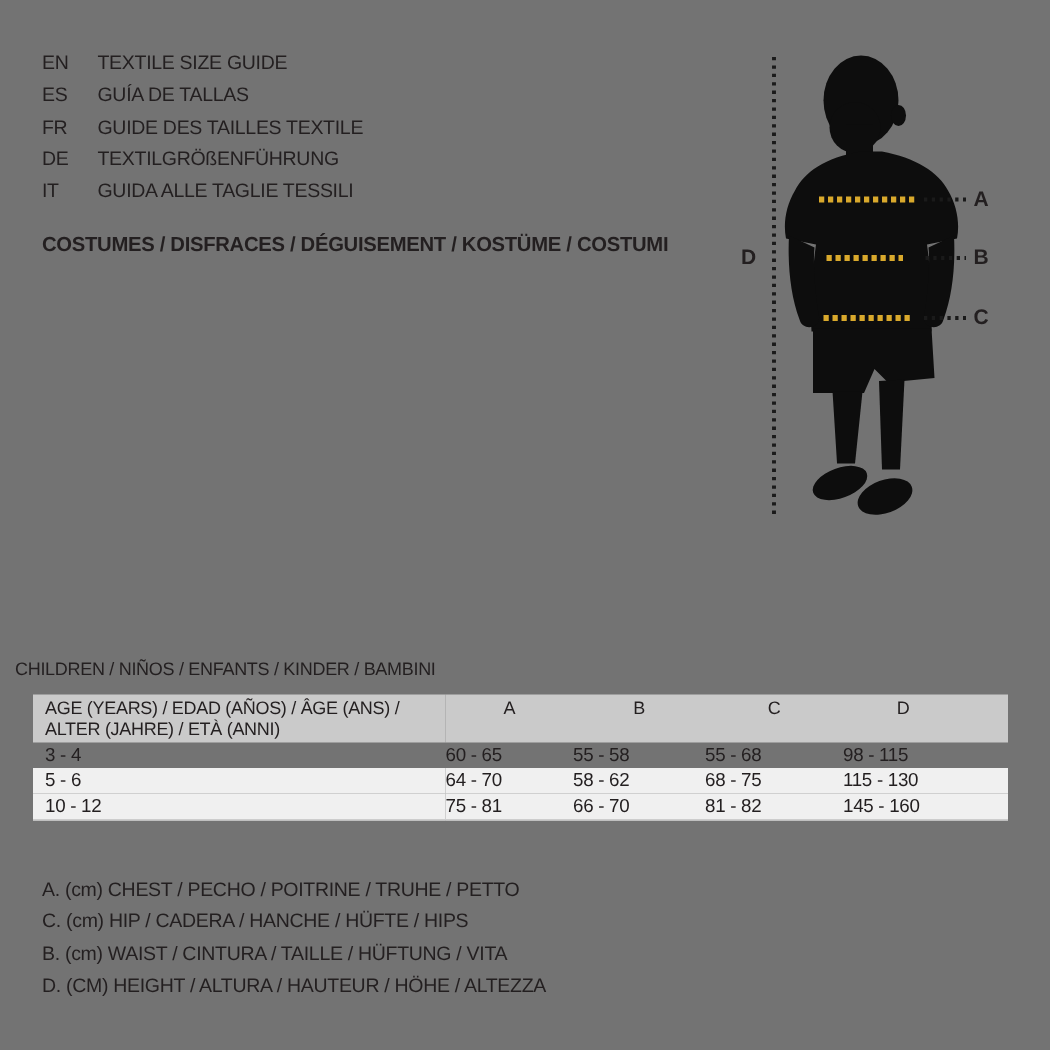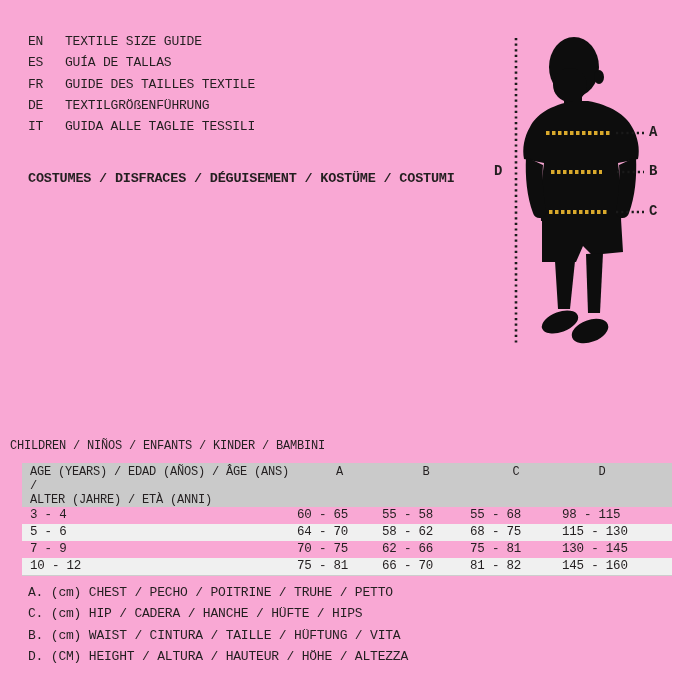--- a/index.html
+++ b/index.html
@@ -4,33 +4,32 @@
 <style>
   html, body { margin: 0; padding: 0; }
   body {
     width: 700px; height: 700px;
     background: #ffffff;
     font-family: "Liberation Sans", sans-serif;
     color: #231f20;
   }
   .canvas {
     position: relative; width: 700px; height: 700px;
-    overflow: hidden; background: #f9a8d4;
+    overflow: hidden; background: #737373;
     letter-spacing: -0.2px;
-    font-family: Liberation Mono, monospace;
   }
 
   
   .lang-list { position: absolute; left: 28px; top: 31px; font-size: 13px; line-height: 21.3px; }
   .lang-row { display: flex; }
   .lang-code { flex: 0 0 37px; }
 
   .category-title {
     position: absolute; left: 28px; top: 155px;
-    font-size: 13.5px; font-weight: 700; line-height: 15px; white-space: nowrap; margin-top: 16px;
+    font-size: 13.5px; font-weight: 700; line-height: 15px; white-space: nowrap;
   }
 
   
   .figure { position: absolute; left: 480px; top: 25px; width: 220px; height: 330px; }
   .figure svg { position: absolute; left: 0; top: 0; }
   .measure-label { position: absolute; font-size: 14px; font-weight: 700; line-height: 14px; }
   .label-a { left: 169px; top: 100px; }
   .label-b { left: 169px; top: 139px; }
   .label-c { left: 169px; top: 179px; }
   .label-d { left: 14px;  top: 139px; }
@@ -160,27 +159,20 @@
         <td>55 - 68</td>
         <td class="col-d">98 - 115</td>
       </tr>
       <tr class="alt">
         <td class="age-td">5 - 6</td>
         <td>64 - 70</td>
         <td>58 - 62</td>
         <td>68 - 75</td>
         <td class="col-d">115 - 130</td>
       </tr>
-      <tr>
-        <td class="age-td">7 - 9</td>
-        <td>70 - 75</td>
-        <td>62 - 66</td>
-        <td>75 - 81</td>
-        <td class="col-d">130 - 145</td>
-      </tr>
       <tr class="alt">
         <td class="age-td">10 - 12</td>
         <td>75 - 81</td>
         <td>66 - 70</td>
         <td>81 - 82</td>
         <td class="col-d">145 - 160</td>
       </tr>
     </tbody>
   </table>
 

